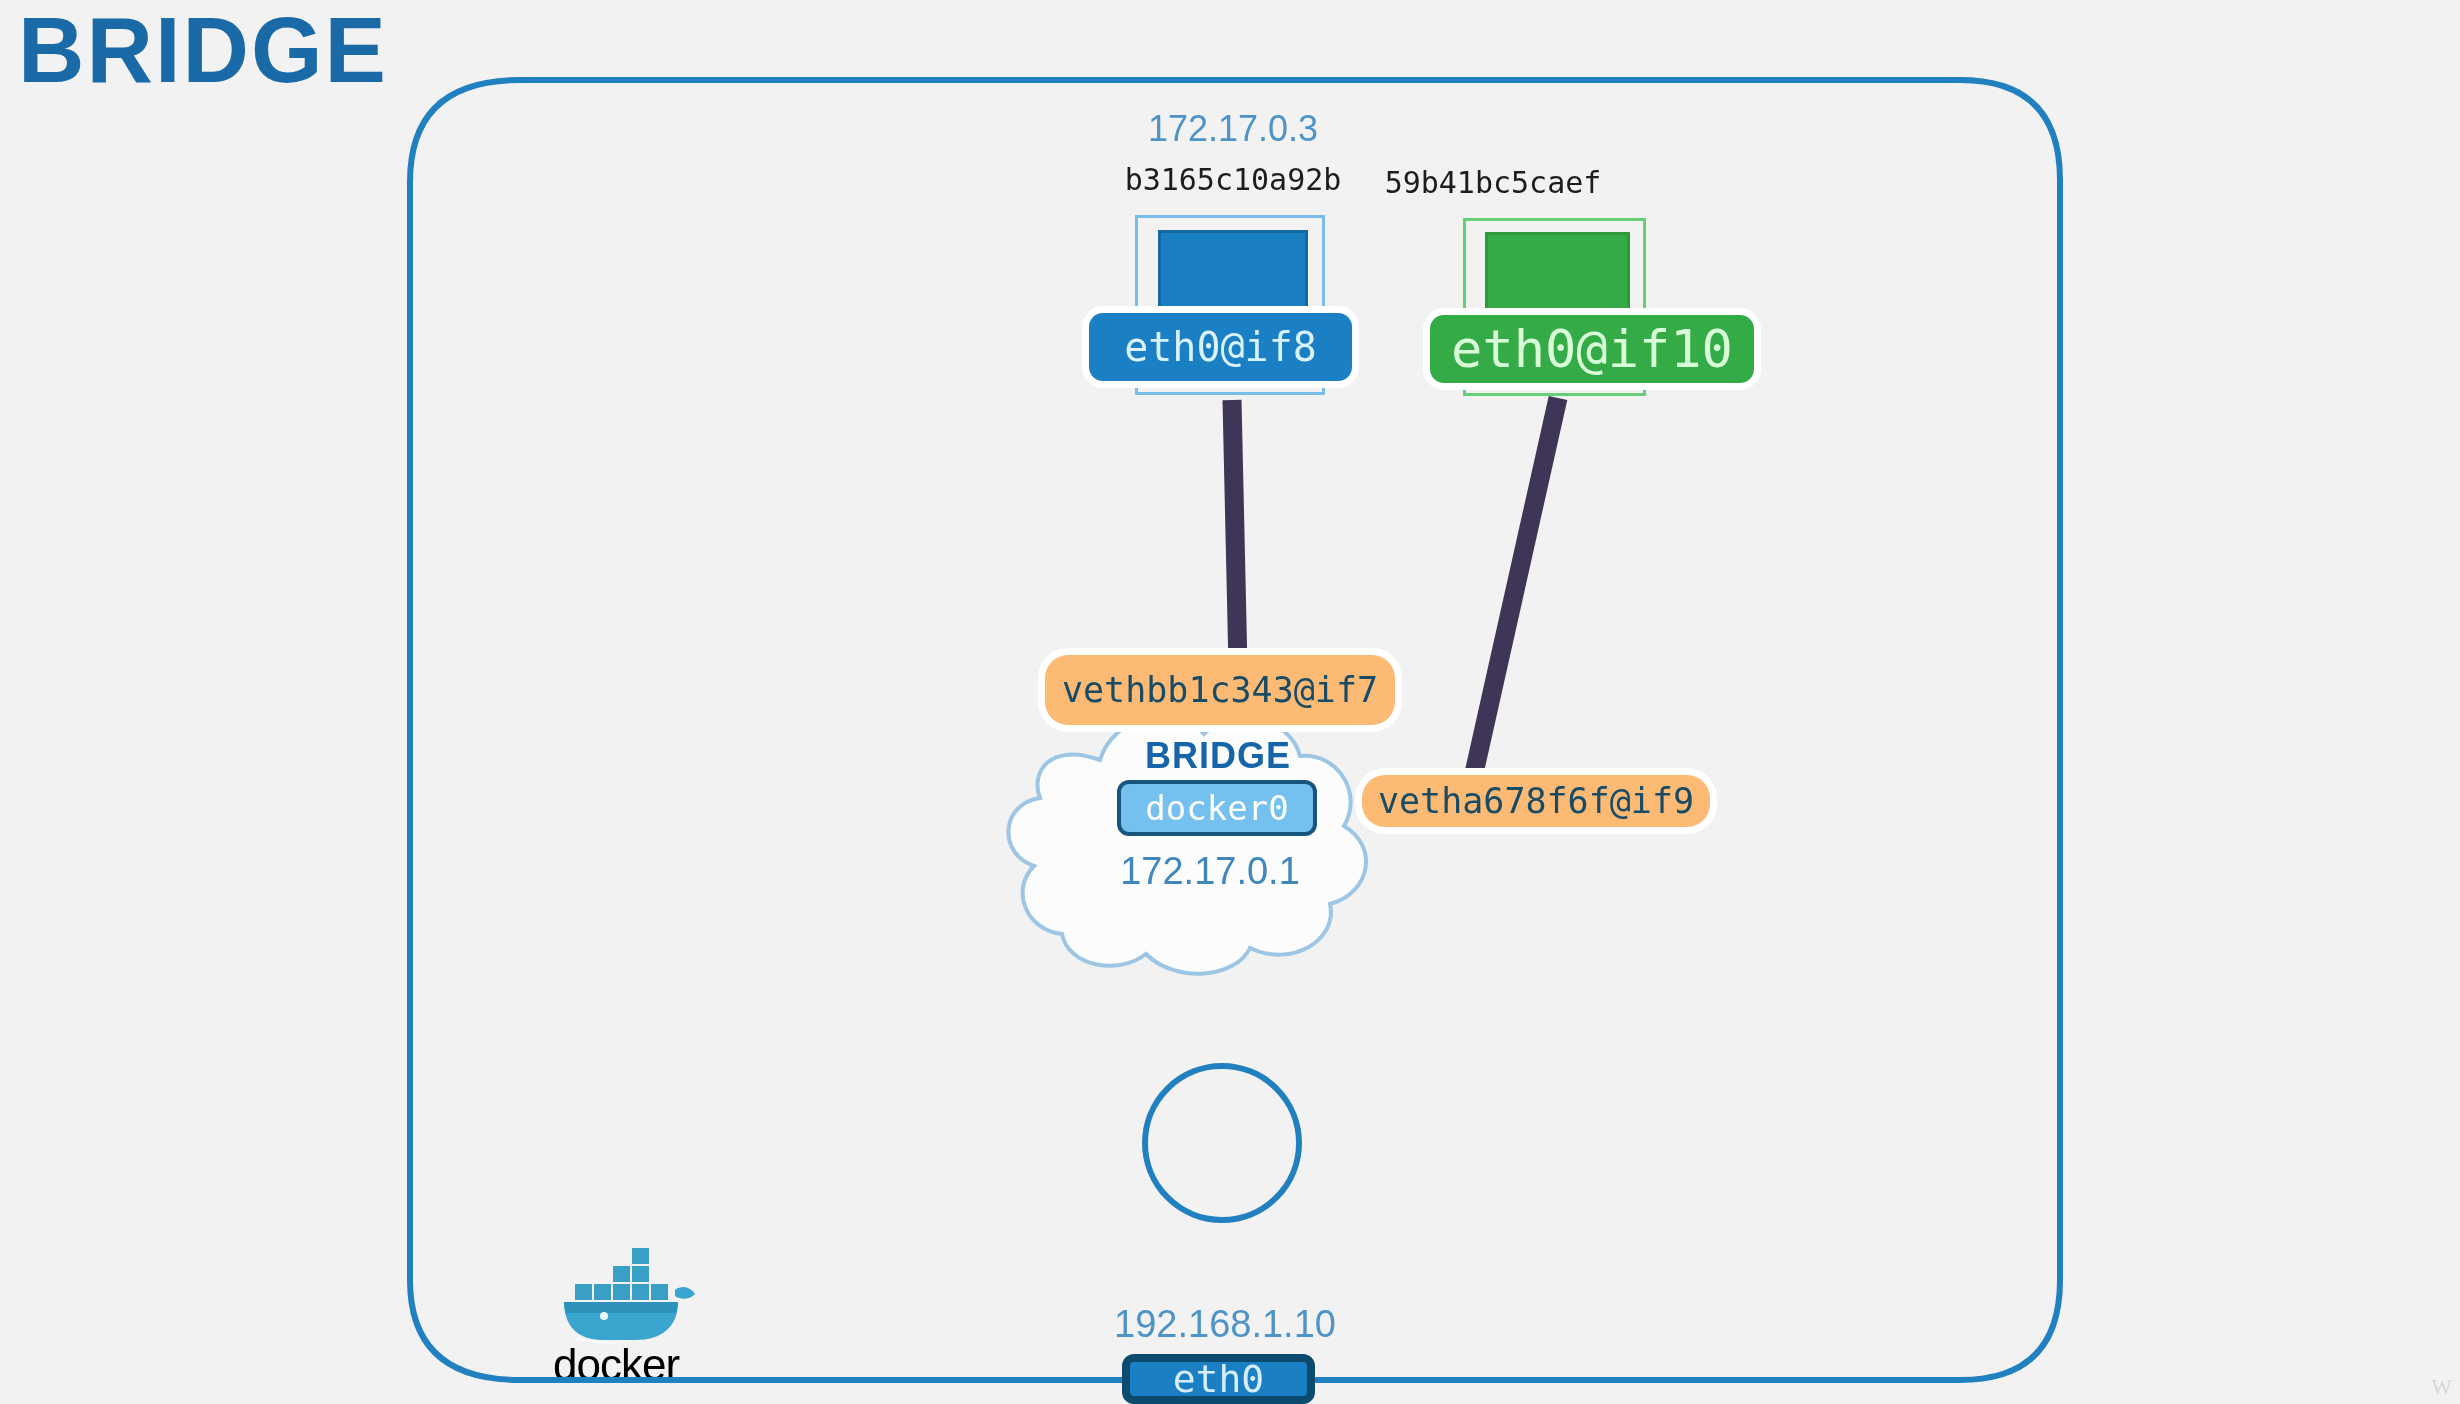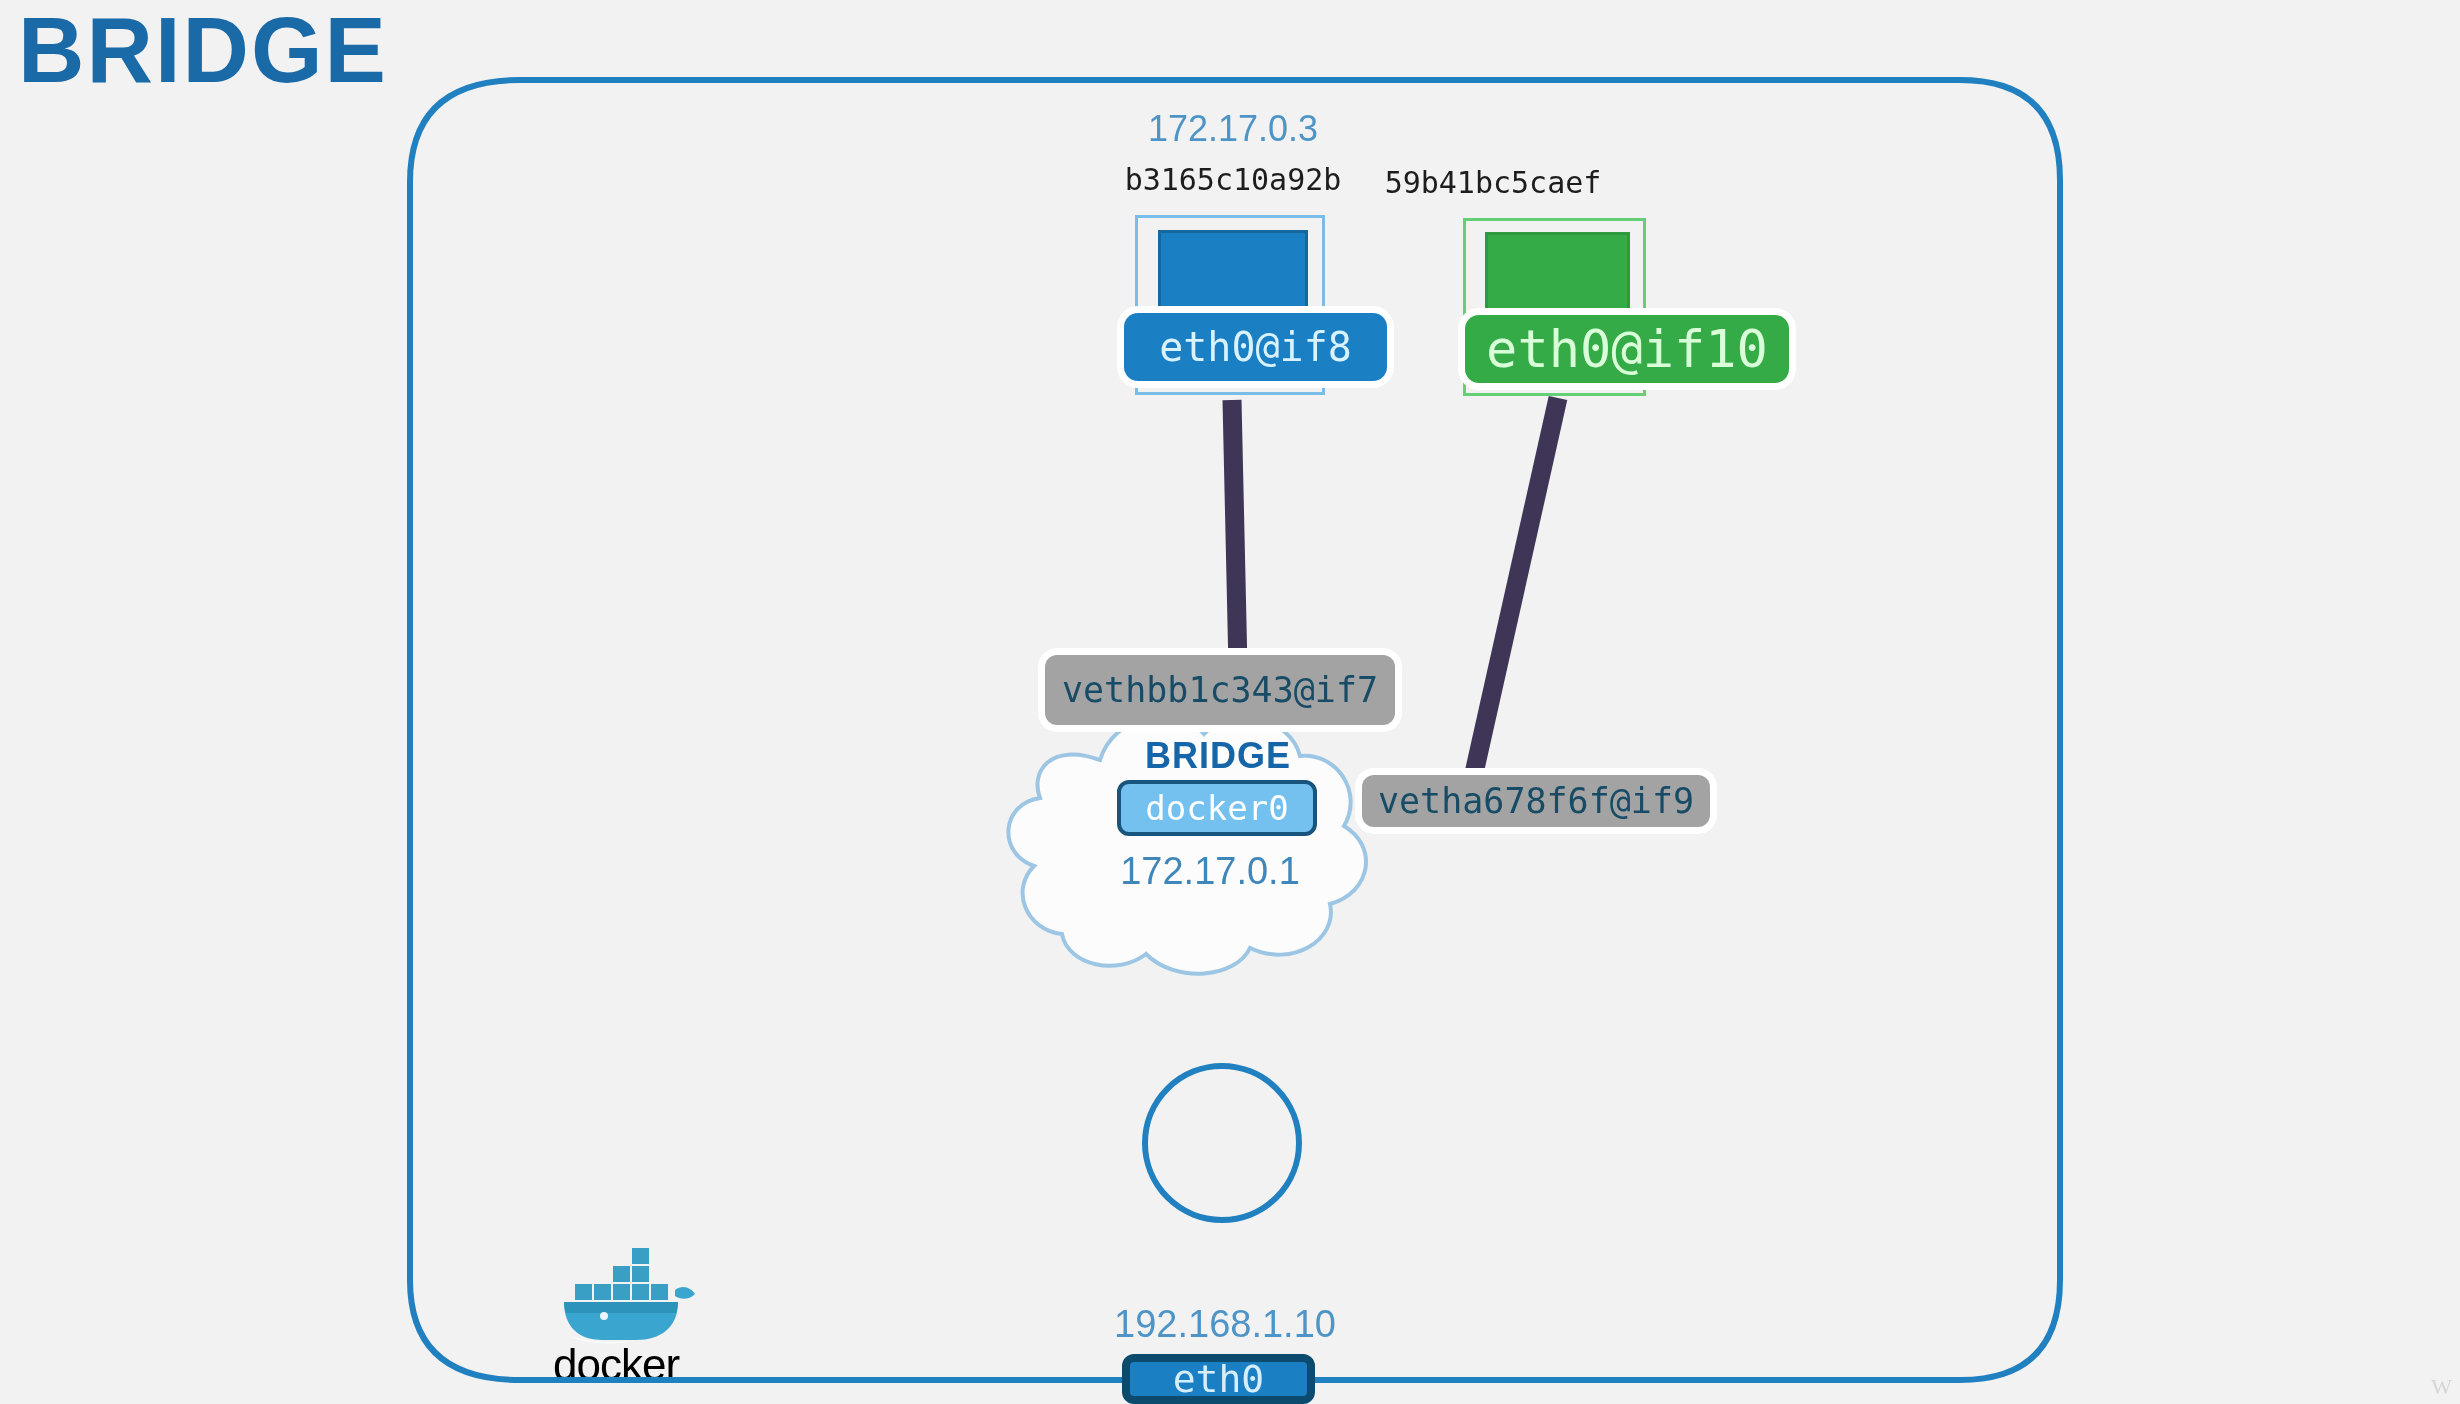--- a/index.html
+++ b/index.html
@@ -56,31 +56,30 @@
 
   
   .iface{
     position:absolute;
     display:flex;align-items:center;justify-content:center;
     border-radius:14px;
     font-family:"DejaVu Sans Mono","Liberation Mono",monospace;
     white-space:nowrap;
     box-sizing:border-box;
     box-shadow:0 0 0 7px #ffffff, 0 2px 5px rgba(0,0,0,.18);
-    margin-left:35px;
   }
   .iface.blue{background:#1b7fc4;color:#d8f2ff;}
   .iface.green{background:#35ab47;color:#d9ffd9;}
 
   
   .veth{
     position:absolute;
     display:flex;align-items:center;justify-content:center;
-    border-radius:12px;
-    background:#a3a3a3;color:#174b66;
+    border-radius:23px;
+    background:#fdba74;color:#174b66;
     font-family:"DejaVu Sans Mono","Liberation Mono",monospace;
     font-size:35px;white-space:nowrap;
     box-shadow:0 0 0 7px #ffffff,0 2px 4px rgba(0,0,0,.15);
     box-sizing:border-box;
   }
 
   
   .bridge-title{
     position:absolute;
     font-family:"Liberation Sans",sans-serif;

